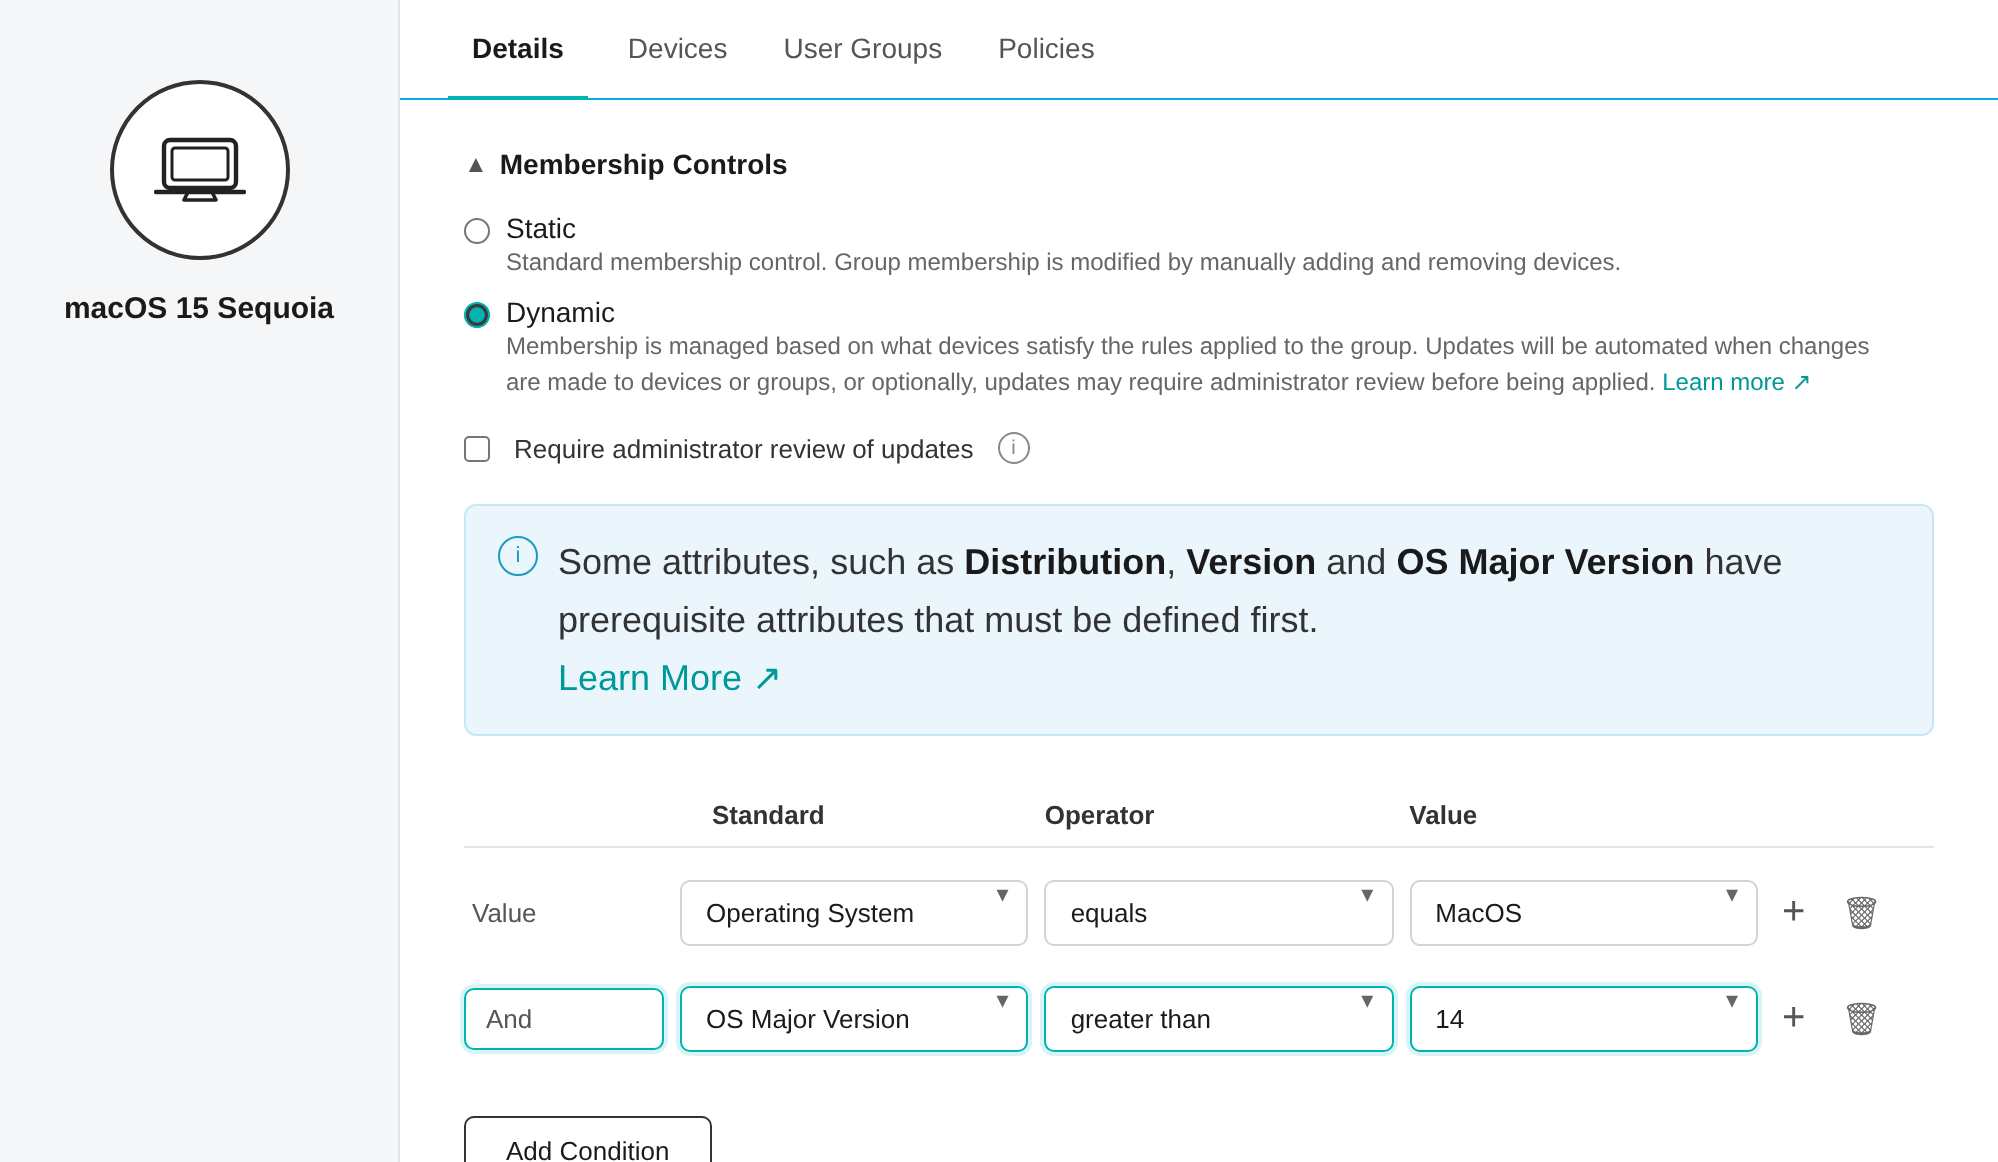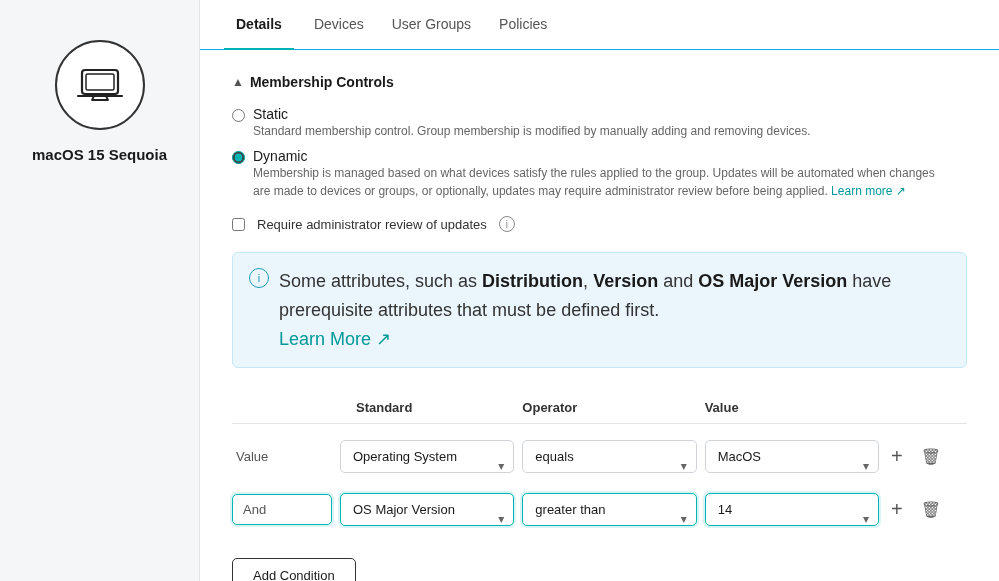--- a/index.html
+++ b/index.html
@@ -219,21 +219,21 @@
     }
     .row-label {
       font-size: 13px;
       color: #555;
       padding-left: 4px;
     }
 
     .select-wrapper {
       position: relative;
       display: flex;
-      align-items: flex-end;
+      align-items: flex-start;
       border-radius: 16px;
     }
     .select-wrapper select {
       appearance: none;
       width: 100%;
       padding: 8px 32px 8px 12px;
       font-size: 13px;
       color: #1a1a1a;
       background: #fff;
       border: 1px solid #d0d3d8;

